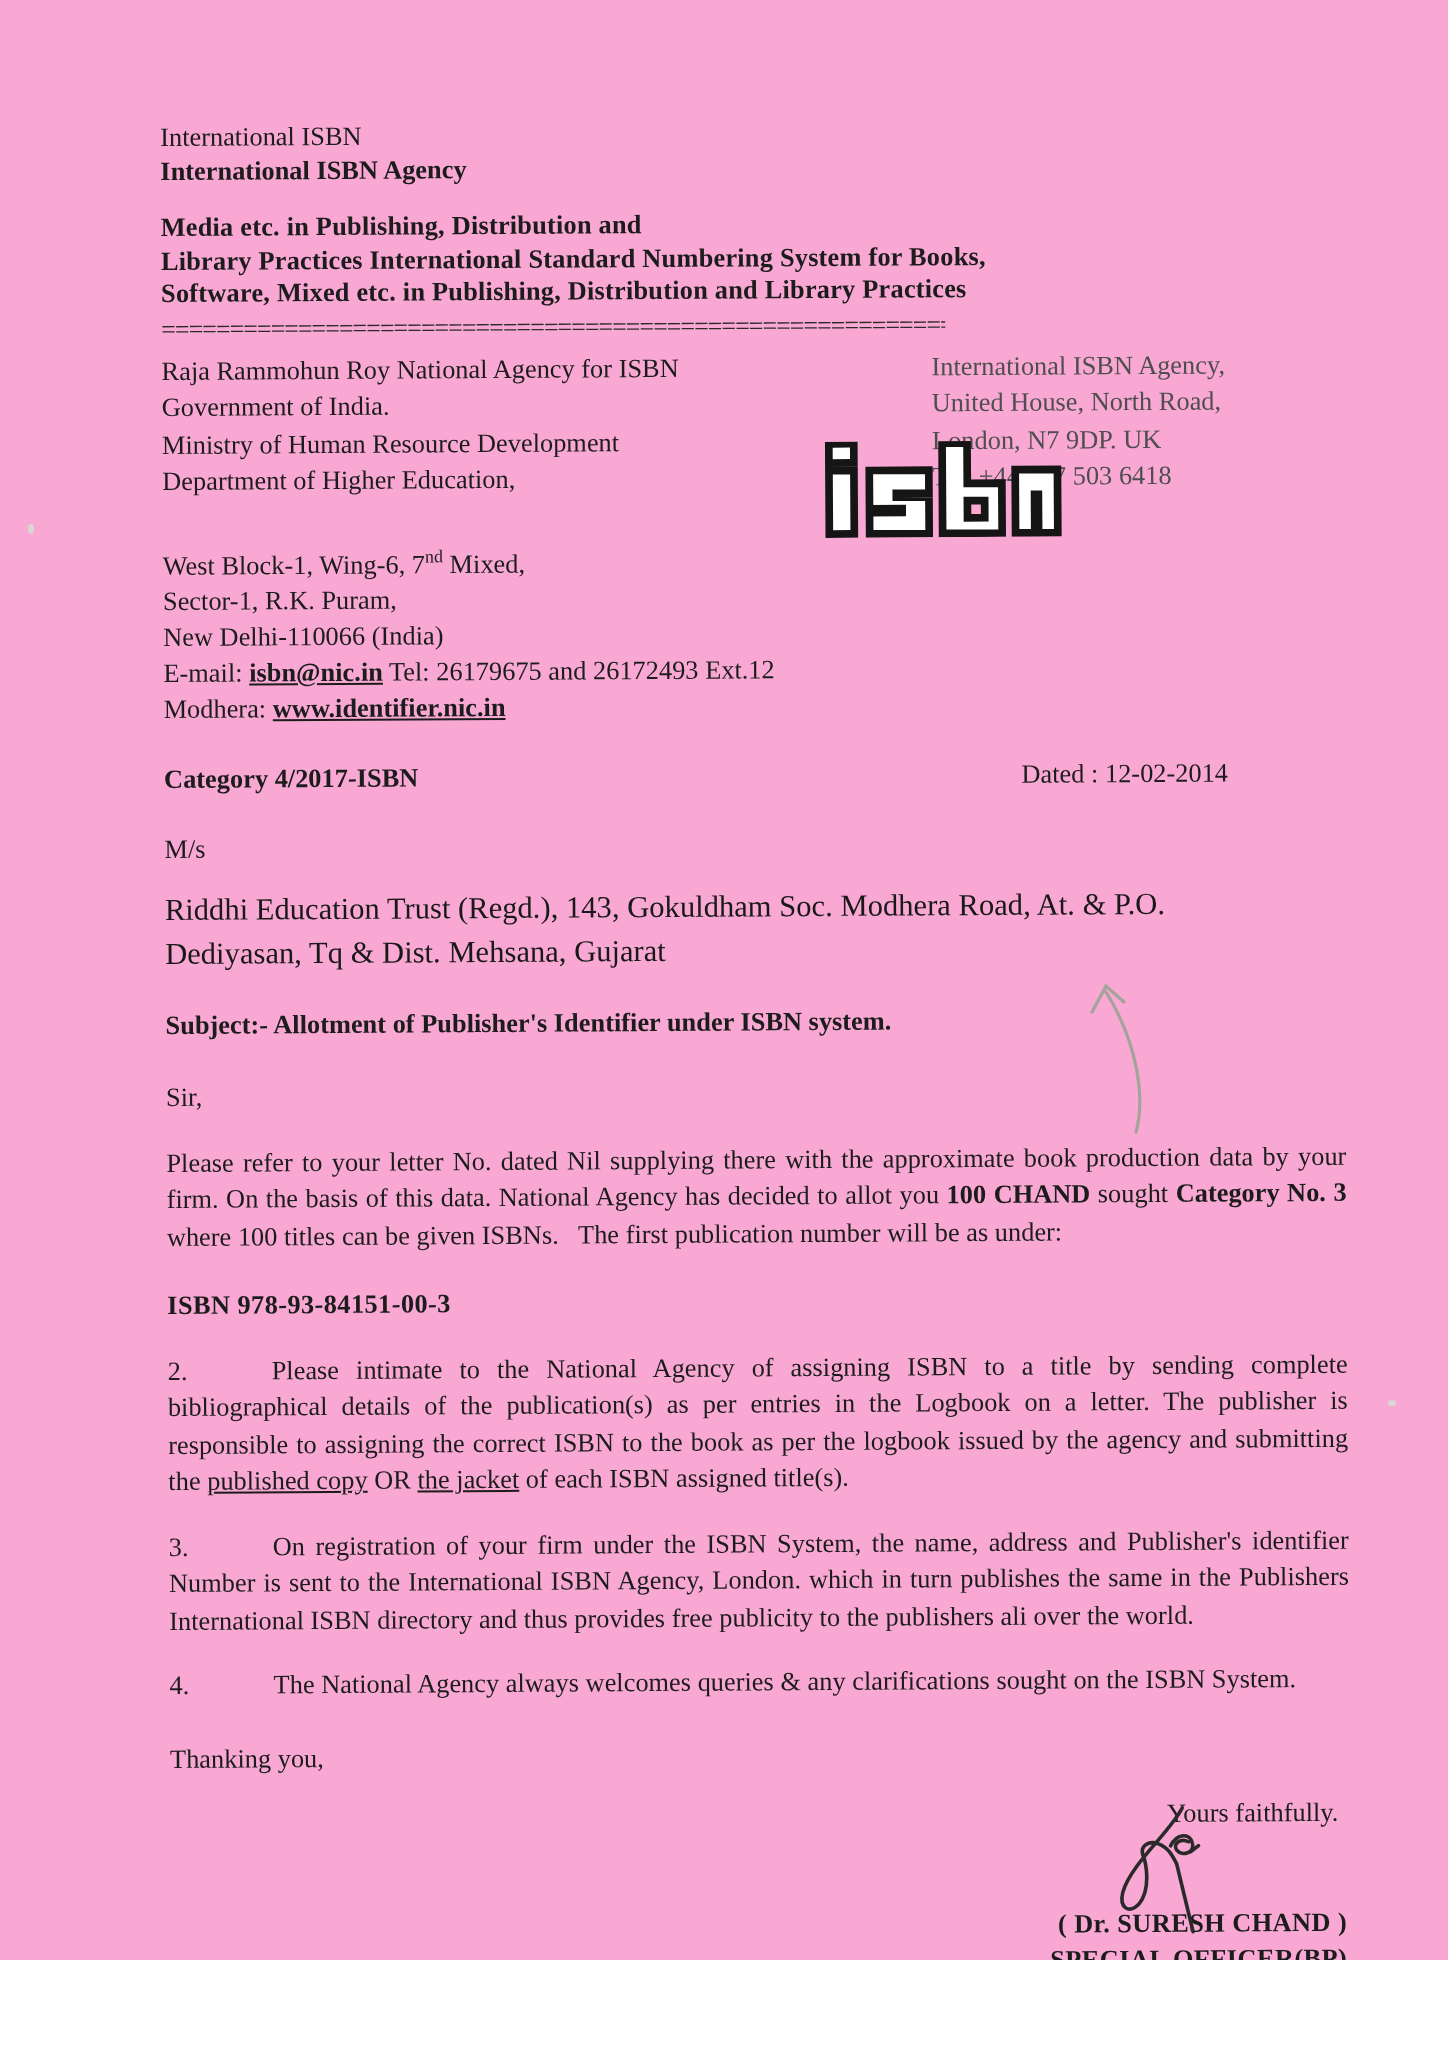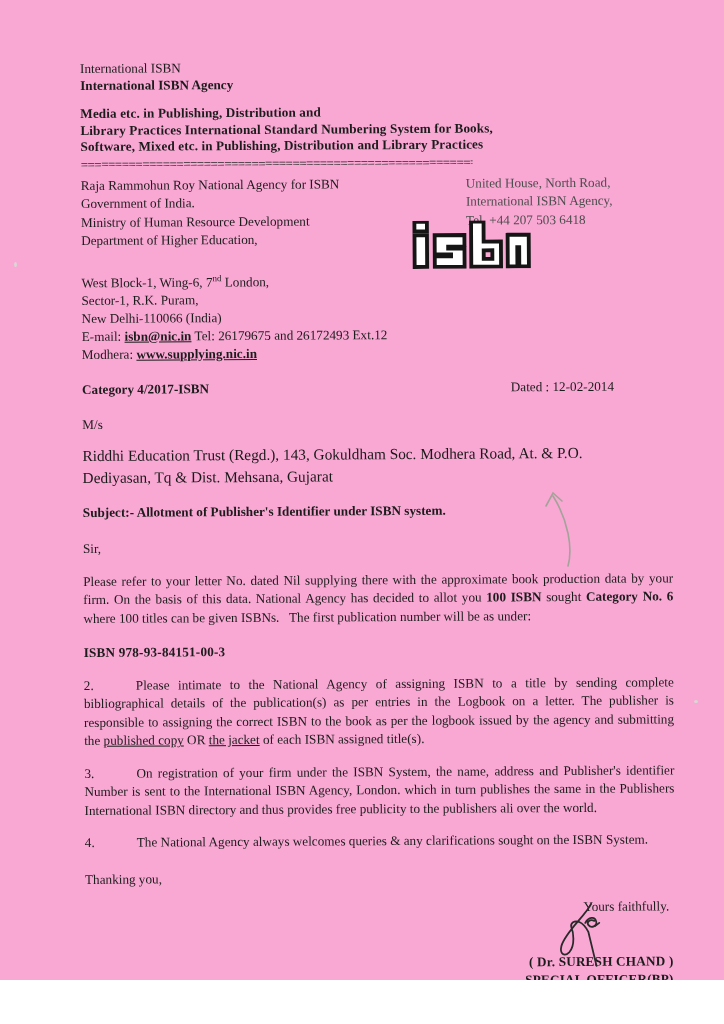--- a/index.html
+++ b/index.html
@@ -69,64 +69,65 @@
     <div class="divider">============================================================================</div>
 
     <div class="cols">
       <div class="col-left">
         <div class="col-line">Raja Rammohun Roy National Agency for ISBN</div>
         <div class="col-line">Government of India.</div>
         <div class="col-line">Ministry of Human Resource Development</div>
         <div class="col-line">Department of Higher Education,</div>
       </div>
       <div class="col-right">
+        <div class="col-line">International ISBN Agency,</div>
         <div class="col-line">United House, North Road,</div>
-        <div class="col-line">International ISBN Agency,</div>
+        <div class="col-line">London, N7 9DP. UK</div>
         <div class="col-line">Tel. +44 207 503 6418</div>
       </div>
     </div>
 
     <div class="logo">
       <svg width="122" height="48" viewBox="0 0 126 50">
         <g fill="#ffffff" stroke="#151515" stroke-width="4" stroke-linejoin="miter">
           <path d="M3,1 h13 v10 h-13 Z"></path>
           <path d="M3,15 h13 v33 h-13 Z"></path>
           <path d="M24,15 h31 v12 h-17 v2 h17 v19 h-31 v-11 h17 v-2 h-17 Z"></path>
           <path fill-rule="evenodd" d="M62,1 h13 v21 h18 v26 h-31 Z M75,31 h9 v9 h-9 Z"></path>
           <path d="M100,15 h22 v33 h-10 v-20 h-2 v20 h-10 Z"></path>
         </g>
       </svg>
     </div>
 
     <div class="address">
-      <div><span>West Block-1, Wing-6, 7</span><sup>nd</sup><span> London,</span></div>
+      <div><span>West Block-1, Wing-6, 7</span><sup>nd</sup><span> Mixed,</span></div>
       <div>Sector-1, R.K. Puram,</div>
       <div>New Delhi-110066 (India)</div>
       <div><span>E-mail: </span><span class="b u">isbn@nic.in</span><span> Tel: 26179675 and 26172493 Ext.12</span></div>
-      <div><span>Modhera: </span><span class="b u">www.supplying.nic.in</span></div>
+      <div><span>Modhera: </span><span class="b u">www.identifier.nic.in</span></div>
     </div>
 
     <div class="ref-row">
       <span class="b">Category 4/2017-ISBN</span>
       <span>Dated : 12-02-2014</span>
     </div>
 
     <div class="mref">M/s</div>
 
     <div class="addressee">
       <div>Riddhi Education Trust (Regd.), 143, Gokuldham Soc. Modhera Road, At. &amp; P.O.</div>
       <div>Dediyasan, Tq &amp; Dist. Mehsana, Gujarat</div>
     </div>
 
     <div class="subject">Subject:- Allotment of Publisher's Identifier under ISBN system.</div>
 
     <div class="sir">Sir,</div>
 
     <div class="para">
-      <span>Please refer to your letter No. dated Nil supplying there with the approximate book production data by your firm. On the basis of this data. National Agency has decided to allot you </span><span class="b">100 ISBN</span><span> sought </span><span class="b">Category No. 6</span><span> where 100 titles can be given ISBNs. &nbsp; The first publication number will be as under:</span>
+      <span>Please refer to your letter No. dated Nil supplying there with the approximate book production data by your firm. On the basis of this data. National Agency has decided to allot you </span><span class="b">100 CHAND</span><span> sought </span><span class="b">Category No. 3</span><span> where 100 titles can be given ISBNs. &nbsp; The first publication number will be as under:</span>
     </div>
 
     <div class="isbn-line">ISBN 978-93-84151-00-3</div>
 
     <div class="para">
       <span class="pnum">2.</span><span>Please intimate to the National Agency of assigning ISBN to a title by sending complete bibliographical details of the publication(s) as per entries in the Logbook on a letter.  The publisher is responsible to assigning the correct ISBN to the book as per the logbook issued by the agency and submitting the </span><span class="u">published copy</span><span> OR </span><span class="u">the jacket</span><span> of each ISBN assigned title(s).</span>
     </div>
 
     <div class="para">
       <span class="pnum">3.</span><span>On registration of your firm under the ISBN System, the name, address and Publisher's identifier Number is sent to the International ISBN Agency, London. which in turn publishes the same in the Publishers International ISBN directory and thus provides free publicity to the publishers ali over the world.</span>

